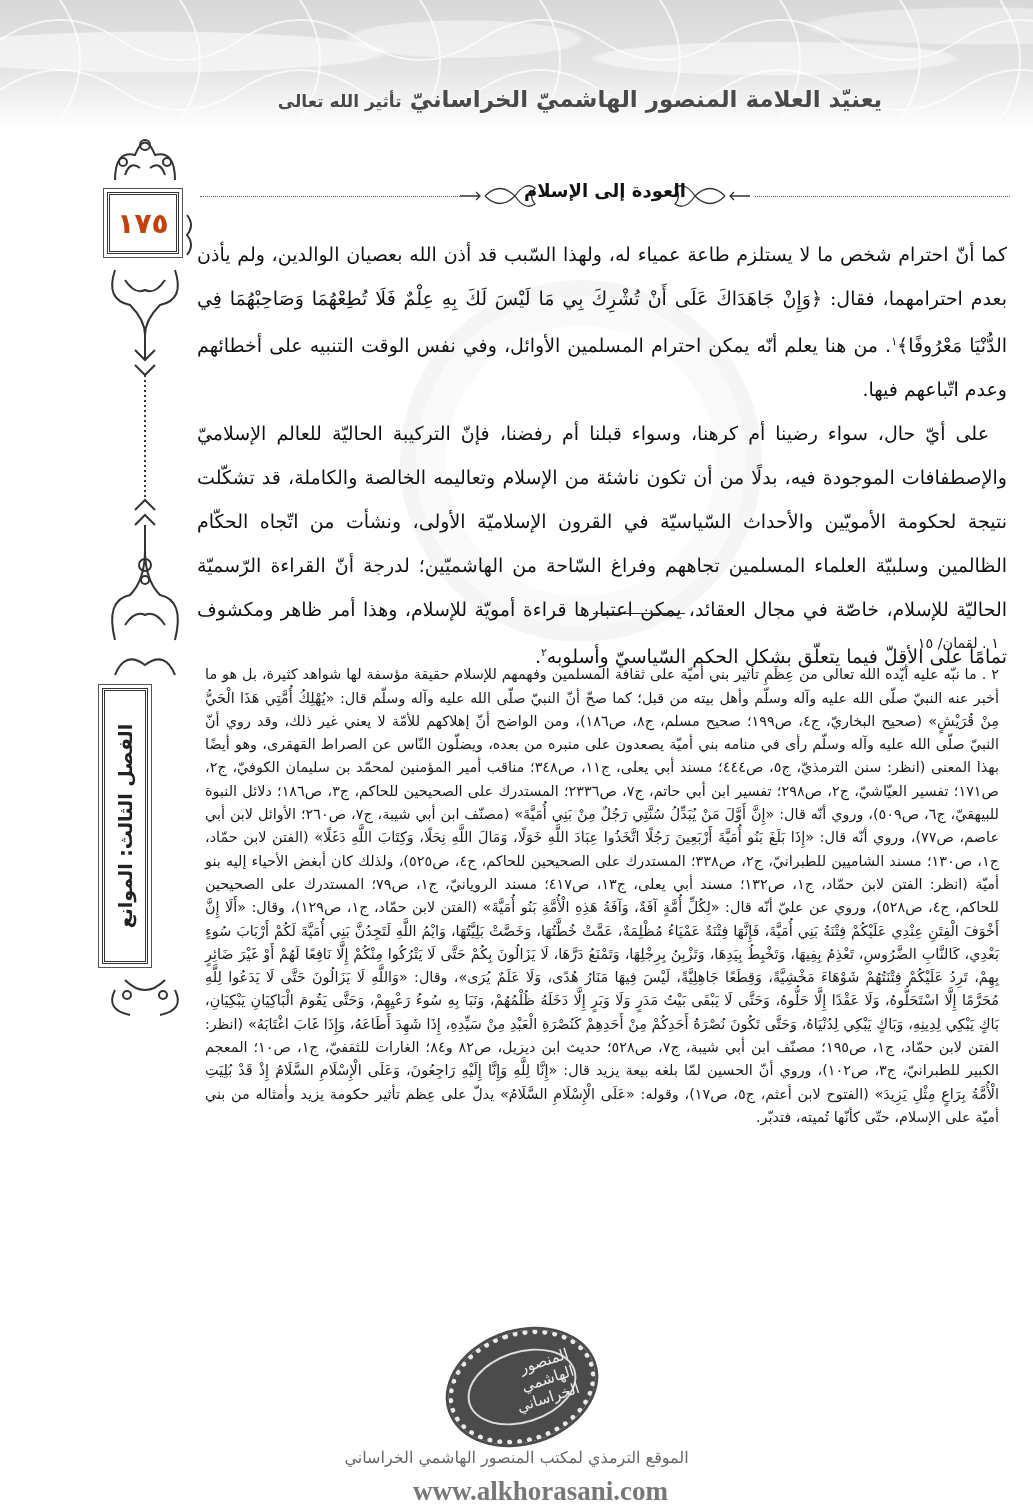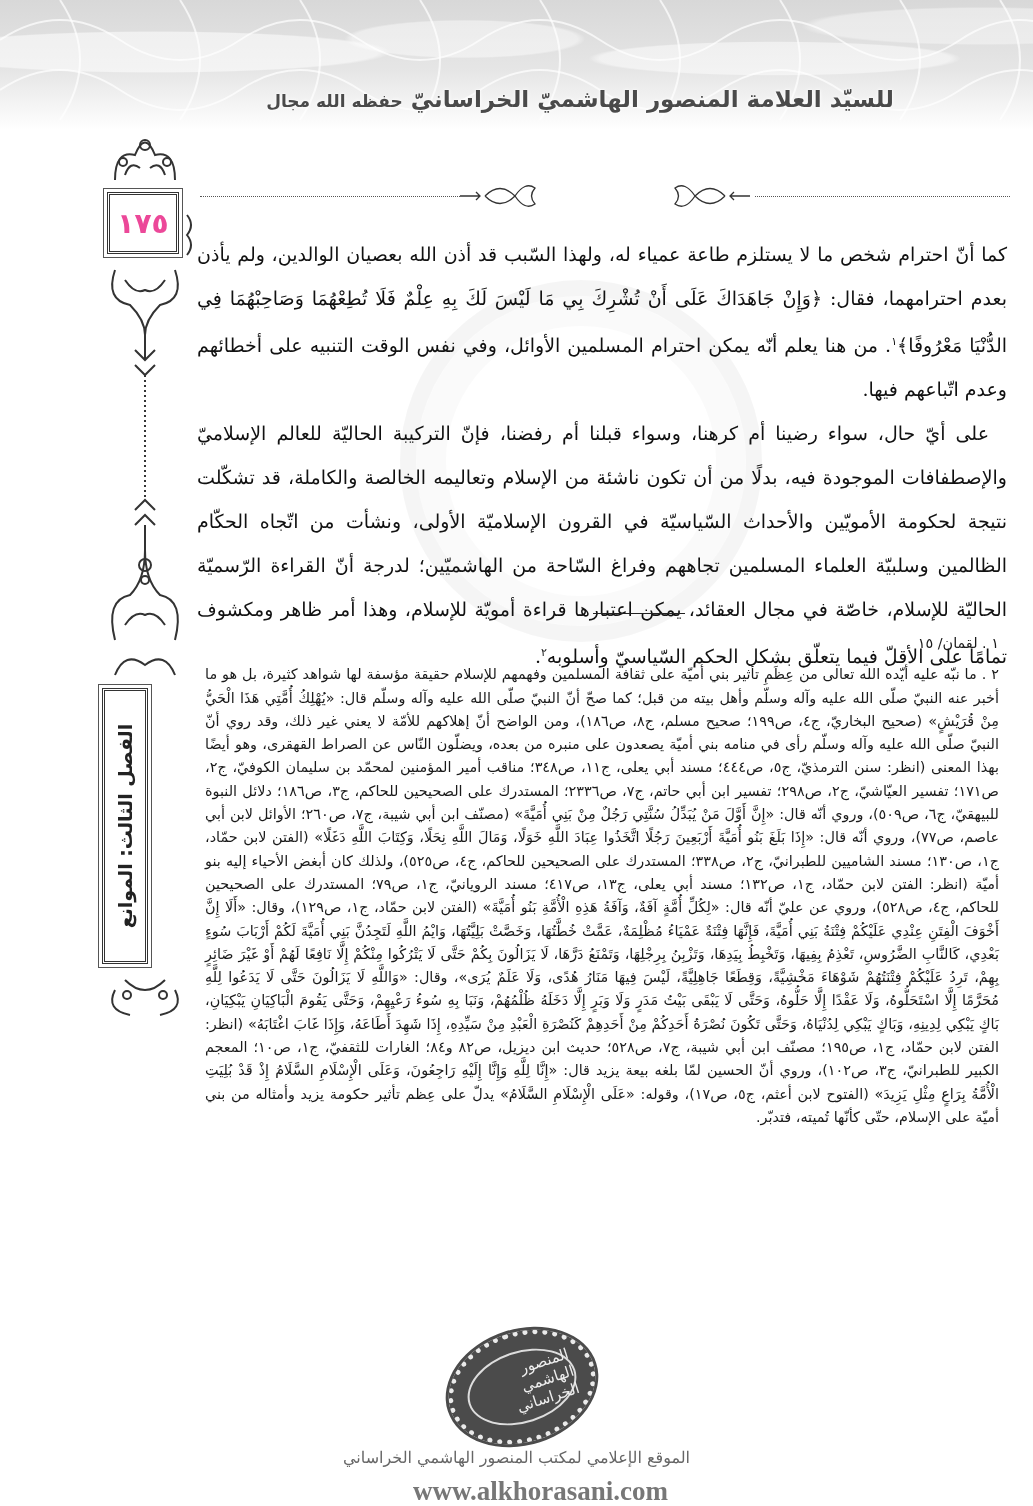--- a/index.html
+++ b/index.html
@@ -30,21 +30,21 @@
     text-shadow: 0 0 2px #fff, 0 0 4px #fff;
   }
   .book-author .honor { font-size: 17px; }
 
   
   .left-col { position: absolute; left: 95px; top: 120px; width: 100px; height: 900px; }
   .page-num-box {
     position: absolute; left: 12px; top: 72px; width: 66px; height: 56px;
     border: 3px double #333; outline: 1px solid #555; outline-offset: 3px;
     background: #fff; display: flex; align-items: center; justify-content: center;
-    font-size: 28px; font-weight: bold; color: #ec4899;
+    font-size: 28px; font-weight: bold; color: #c2410c;
   }
   .chapter-box {
     position: absolute; left: 102px; top: 688px; width: 40px; height: 270px;
     border: 3px double #333; outline: 1px solid #555; outline-offset: 3px; background: #fff;
   }
   .chapter-label {
     position: absolute; left: 50%; top: 50%;
     transform: translate(-50%, -50%) rotate(-90deg);
     white-space: nowrap; font-size: 19px; font-weight: bold; color: #222; direction: rtl;
   }
@@ -121,22 +121,22 @@
       <path d="M300 0 Q340 60 300 120"></path>
         <path d="M420 0 Q460 60 420 120"></path>
       <path d="M540 0 Q580 60 540 120"></path>
         <path d="M660 0 Q700 60 660 120"></path>
       <path d="M780 0 Q820 60 780 120"></path>
         <path d="M900 0 Q940 60 900 120"></path>
       <path d="M1000 0 Q1040 60 1000 120"></path>
     </g>
   </svg>
   <div class="book-author">
-    <span>للسيّد العلامة المنصور الهاشميّ الخراسانيّ</span>
-    <span class="honor">حفظه الله مجال</span>
+    <span>يعنيّد العلامة المنصور الهاشميّ الخراسانيّ</span>
+    <span class="honor">تأثير الله تعالى</span>
   </div>
 </div>
 
 <div class="left-col">
   <svg style="position:absolute;left:0;top:0;width:100px;height:900px" viewBox="0 0 100 900">
     <g fill="none" stroke="#333" stroke-width="2">
 
       <path d="M20 60 Q20 30 40 35 Q50 10 60 35 Q80 30 80 60"></path>
       <path d="M30 55 Q35 40 45 48 M70 55 Q65 40 55 48"></path>
       <circle cx="50" cy="25" r="5"></circle>
@@ -180,20 +180,21 @@
   <svg style="position:absolute;left:240px;top:0;width:330px;height:40px" viewBox="0 0 330 40">
     <g fill="none" stroke="#333" stroke-width="1.3">
       <path d="M20 20 L40 20 M36 16 L40 20 L36 24"></path>
       <path d="M45 20 Q60 5 75 20 Q60 35 45 20"></path>
       <path d="M75 20 Q85 5 95 12 Q88 20 95 28 Q85 35 75 20"></path>
       <path d="M310 20 L290 20 M294 16 L290 20 L294 24"></path>
       <path d="M285 20 Q270 5 255 20 Q270 35 285 20"></path>
       <path d="M255 20 Q245 5 235 12 Q242 20 235 28 Q245 35 255 20"></path>
     </g>
   </svg>
+  <div class="rh-title">العودة إلى الإسلام</div>
 </div>
 
 <div class="watermark"></div>
 
 <div class="body-text">
   <p class="p1">
     <span>كما أنّ احترام شخص ما لا يستلزم طاعة عمياء له، ولهذا السّبب قد أذن الله بعصيان الوالدين، ولم يأذن بعدم احترامهما، فقال: ﴿وَإِنْ جَاهَدَاكَ عَلَى أَنْ تُشْرِكَ بِي مَا لَيْسَ لَكَ بِهِ عِلْمٌ فَلَا تُطِعْهُمَا وَصَاحِبْهُمَا فِي الدُّنْيَا مَعْرُوفًا﴾</span><span class="note-ref">١</span><span>. من هنا يعلم أنّه يمكن احترام المسلمين الأوائل، وفي نفس الوقت التنبيه على أخطائهم وعدم اتّباعهم فيها.</span>
   </p>
   <p class="p2">
     <span>على أيّ حال، سواء رضينا أم كرهنا، وسواء قبلنا أم رفضنا، فإنّ التركيبة الحاليّة للعالم الإسلاميّ والإصطفافات الموجودة فيه، بدلًا من أن تكون ناشئة من الإسلام وتعاليمه الخالصة والكاملة، قد تشكّلت نتيجة لحكومة الأمويّين والأحداث السّياسيّة في القرون الإسلاميّة الأولى، ونشأت من اتّجاه الحكّام الظالمين وسلبيّة العلماء المسلمين تجاههم وفراغ السّاحة من الهاشميّين؛ لدرجة أنّ القراءة الرّسميّة الحاليّة للإسلام، خاصّة في مجال العقائد، يمكن اعتبارها قراءة أمويّة للإسلام، وهذا أمر ظاهر ومكشوف تمامًا على الأقلّ فيما يتعلّق بشكل الحكم السّياسيّ وأسلوبه</span><span class="note-ref">٢</span><span>.</span>
@@ -203,14 +204,14 @@
 <div class="fn-rule"></div>
 
 <div class="footnotes">
   <p>١ . لقمان/ ١٥</p>
   <p>٢ . ما نبّه عليه أيّده الله تعالى من عِظَمِ تأثير بني أميّة على ثقافة المسلمين وفهمهم للإسلام حقيقة مؤسفة لها شواهد كثيرة، بل هو ما أخبر عنه النبيّ صلّى الله عليه وآله وسلّم وأهل بيته من قبل؛ كما صحّ أنّ النبيّ صلّى الله عليه وآله وسلّم قال: «يُهْلِكُ أُمَّتِي هَذَا الْحَيُّ مِنْ قُرَيْشٍ» (صحيح البخاريّ، ج٤، ص١٩٩؛ صحيح مسلم، ج٨، ص١٨٦)، ومن الواضح أنّ إهلاكهم للأمّة لا يعني غير ذلك، وقد روي أنّ النبيّ صلّى الله عليه وآله وسلّم رأى في منامه بني أميّة يصعدون على منبره من بعده، ويضلّون النّاس عن الصراط القهقرى، وهو أيضًا بهذا المعنى (انظر: سنن الترمذيّ، ج٥، ص٤٤٤؛ مسند أبي يعلى، ج١١، ص٣٤٨؛ مناقب أمير المؤمنين لمحمّد بن سليمان الكوفيّ، ج٢، ص١٧١؛ تفسير العيّاشيّ، ج٢، ص٢٩٨؛ تفسير ابن أبي حاتم، ج٧، ص٢٣٣٦؛ المستدرك على الصحيحين للحاكم، ج٣، ص١٨٦؛ دلائل النبوة للبيهقيّ، ج٦، ص٥٠٩)، وروي أنّه قال: «إِنَّ أَوَّلَ مَنْ يُبَدِّلُ سُنَّتِي رَجُلٌ مِنْ بَنِي أُمَيَّةَ» (مصنّف ابن أبي شيبة، ج٧، ص٢٦٠؛ الأوائل لابن أبي عاصم، ص٧٧)، وروي أنّه قال: «إِذَا بَلَغَ بَنُو أُمَيَّةَ أَرْبَعِينَ رَجُلًا اتَّخَذُوا عِبَادَ اللَّهِ خَوَلًا، وَمَالَ اللَّهِ نِحَلًا، وَكِتَابَ اللَّهِ دَغَلًا» (الفتن لابن حمّاد، ج١، ص١٣٠؛ مسند الشاميين للطبرانيّ، ج٢، ص٣٣٨؛ المستدرك على الصحيحين للحاكم، ج٤، ص٥٢٥)، ولذلك كان أبغض الأحياء إليه بنو أميّة (انظر: الفتن لابن حمّاد، ج١، ص١٣٢؛ مسند أبي يعلى، ج١٣، ص٤١٧؛ مسند الرويانيّ، ج١، ص٧٩؛ المستدرك على الصحيحين للحاكم، ج٤، ص٥٢٨)، وروي عن عليّ أنّه قال: «لِكُلِّ أُمَّةٍ آفَةٌ، وَآفَةُ هَذِهِ الْأُمَّةِ بَنُو أُمَيَّةَ» (الفتن لابن حمّاد، ج١، ص١٢٩)، وقال: «أَلَا إِنَّ أَخْوَفَ الْفِتَنِ عِنْدِي عَلَيْكُمْ فِتْنَةُ بَنِي أُمَيَّةَ، فَإِنَّهَا فِتْنَةٌ عَمْيَاءُ مُظْلِمَةٌ، عَمَّتْ خُطَّتُهَا، وَخَصَّتْ بَلِيَّتُهَا، وَايْمُ اللَّهِ لَتَجِدُنَّ بَنِي أُمَيَّةَ لَكُمْ أَرْبَابَ سُوءٍ بَعْدِي، كَالنَّابِ الضَّرُوسِ، تَعْذِمُ بِفِيهَا، وَتَخْبِطُ بِيَدِهَا، وَتَزْبِنُ بِرِجْلِهَا، وَتَمْنَعُ دَرَّهَا، لَا يَزَالُونَ بِكُمْ حَتَّى لَا يَتْرُكُوا مِنْكُمْ إِلَّا نَافِعًا لَهُمْ أَوْ غَيْرَ ضَائِرٍ بِهِمْ، تَرِدُ عَلَيْكُمْ فِتْنَتُهُمْ شَوْهَاءَ مَخْشِيَّةً، وَقِطَعًا جَاهِلِيَّةً، لَيْسَ فِيهَا مَنَارُ هُدًى، وَلَا عَلَمٌ يُرَى»، وقال: «وَاللَّهِ لَا يَزَالُونَ حَتَّى لَا يَدَعُوا لِلَّهِ مُحَرَّمًا إِلَّا اسْتَحَلُّوهُ، وَلَا عَقْدًا إِلَّا حَلُّوهُ، وَحَتَّى لَا يَبْقَى بَيْتُ مَدَرٍ وَلَا وَبَرٍ إِلَّا دَخَلَهُ ظُلْمُهُمْ، وَنَبَا بِهِ سُوءُ رَعْيِهِمْ، وَحَتَّى يَقُومَ الْبَاكِيَانِ يَبْكِيَانِ، بَاكٍ يَبْكِي لِدِينِهِ، وَبَاكٍ يَبْكِي لِدُنْيَاهُ، وَحَتَّى تَكُونَ نُصْرَةُ أَحَدِكُمْ مِنْ أَحَدِهِمْ كَنُصْرَةِ الْعَبْدِ مِنْ سَيِّدِهِ، إِذَا شَهِدَ أَطَاعَهُ، وَإِذَا غَابَ اغْتَابَهُ» (انظر: الفتن لابن حمّاد، ج١، ص١٩٥؛ مصنّف ابن أبي شيبة، ج٧، ص٥٢٨؛ حديث ابن ديزيل، ص٨٢ و٨٤؛ الغارات للثقفيّ، ج١، ص١٠؛ المعجم الكبير للطبرانيّ، ج٣، ص١٠٢)، وروي أنّ الحسين لمّا بلغه بيعة يزيد قال: «إِنَّا لِلَّهِ وَإِنَّا إِلَيْهِ رَاجِعُونَ، وَعَلَى الْإِسْلَامِ السَّلَامُ إِذْ قَدْ بُلِيَتِ الْأُمَّةُ بِرَاعٍ مِثْلِ يَزِيدَ» (الفتوح لابن أعثم، ج٥، ص١٧)، وقوله: «عَلَى الْإِسْلَامِ السَّلَامُ» يدلّ على عِظم تأثير حكومة يزيد وأمثاله من بني أميّة على الإسلام، حتّى كأنّها تُميته، فتدبّر.</p>
 </div>
 
 <div class="seal">
   <div class="seal-inner">المنصور الهاشمي الخراساني</div>
 </div>
-<div class="footer-arabic">الموقع الإعلامي لمكتب المنصور الهاشمي الخراساني</div>
+<div class="footer-arabic">الموقع الترمذي لمكتب المنصور الهاشمي الخراساني</div>
 <div class="footer-url">www.alkhorasani.com</div>
 
 </body></html>

